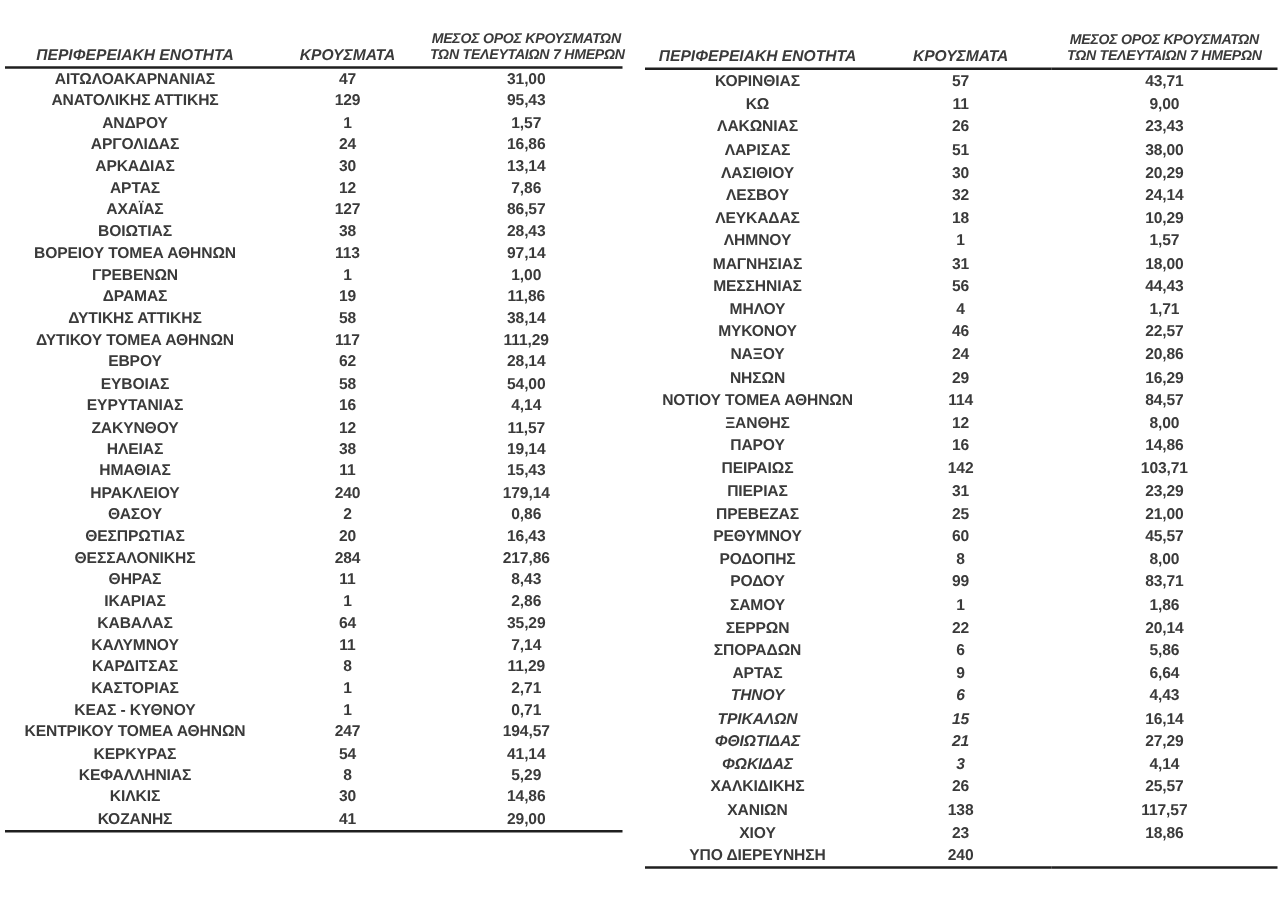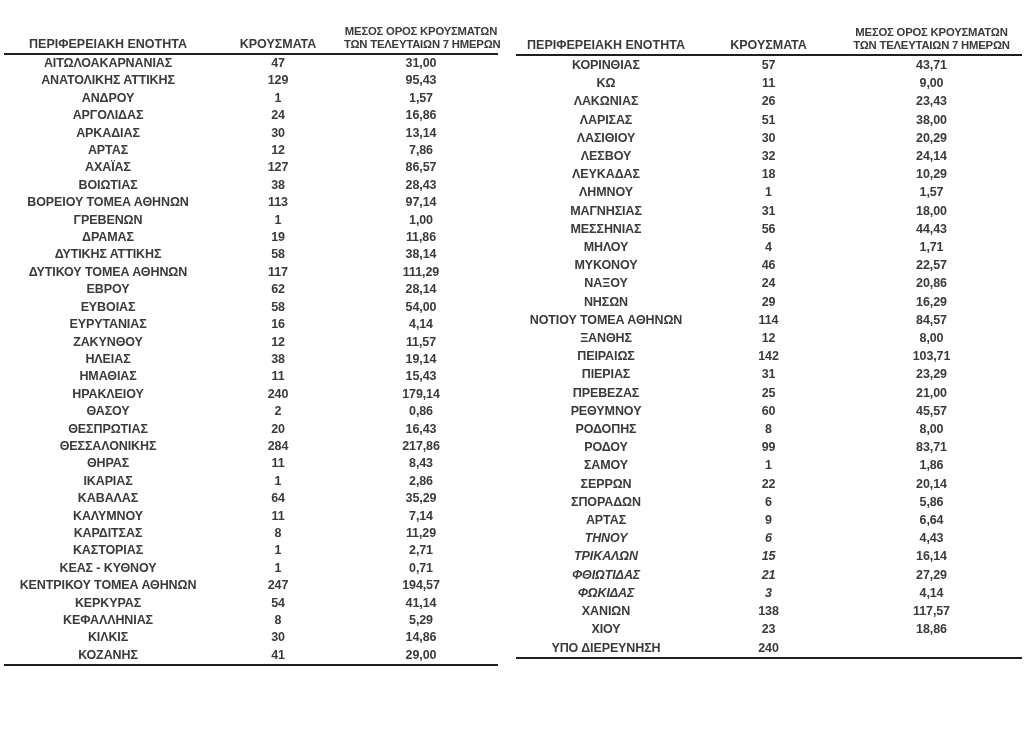--- a/index.html
+++ b/index.html
@@ -25,20 +25,21 @@
     white-space:nowrap;
     overflow:visible;
   }
   thead th{
     vertical-align:bottom;
     border-bottom:2.5px solid #1f1f1f;
     font-size:12.5px;
     line-height:14px;
     padding-bottom:2px;
     height:37px;
+    font-style:italic;
   }
   #tbl-right thead th{height:33px;}
   thead .hdr-line{font-size:11.3px;line-height:13px;letter-spacing:-0.2px;}
   td{
     font-size:12.5px;
     letter-spacing:-0.1px;
   }
   #tbl-left  tbody td{height:17.4px;line-height:17.4px;}
   #tbl-right tbody td{height:18.2px;line-height:18.2px;}
   tbody tr:last-child td{border-bottom:2.6px solid #1f1f1f;}
@@ -335,20 +336,25 @@
           <td>ΝΟΤΙΟΥ ΤΟΜΕΑ ΑΘΗΝΩΝ</td>
           <td>114</td>
           <td>84,57</td>
         </tr>
         <tr>
           <td>ΞΑΝΘΗΣ</td>
           <td>12</td>
           <td>8,00</td>
         </tr>
         <tr>
+          <td>ΠΑΡΟΥ</td>
+          <td>16</td>
+          <td>14,86</td>
+        </tr>
+        <tr>
           <td>ΠΕΙΡΑΙΩΣ</td>
           <td>142</td>
           <td>103,71</td>
         </tr>
         <tr>
           <td>ΠΙΕΡΙΑΣ</td>
           <td>31</td>
           <td>23,29</td>
         </tr>
         <tr>
@@ -403,20 +409,25 @@
         </tr>
         <tr>
           <td class="it">ΦΘΙΩΤΙΔΑΣ</td>
           <td class="it">21</td>
           <td>27,29</td>
         </tr>
         <tr>
           <td class="it">ΦΩΚΙΔΑΣ</td>
           <td class="it">3</td>
           <td>4,14</td>
+        </tr>
+        <tr>
+          <td>ΧΑΛΚΙΔΙΚΗΣ</td>
+          <td>26</td>
+          <td>25,57</td>
         </tr>
         <tr>
           <td>ΧΑΝΙΩΝ</td>
           <td>138</td>
           <td>117,57</td>
         </tr>
         <tr>
           <td>ΧΙΟΥ</td>
           <td>23</td>
           <td>18,86</td>

